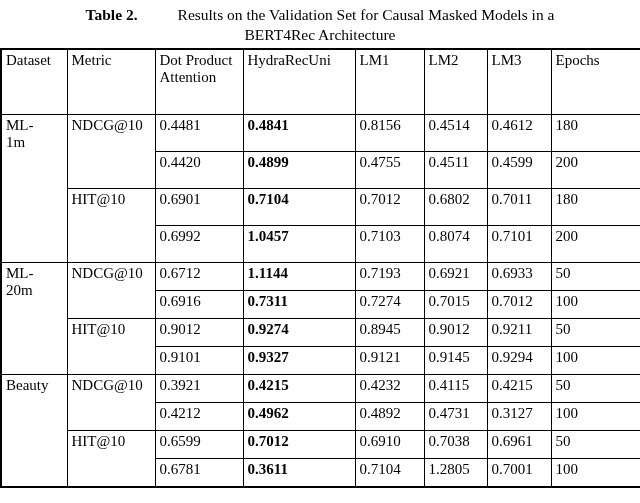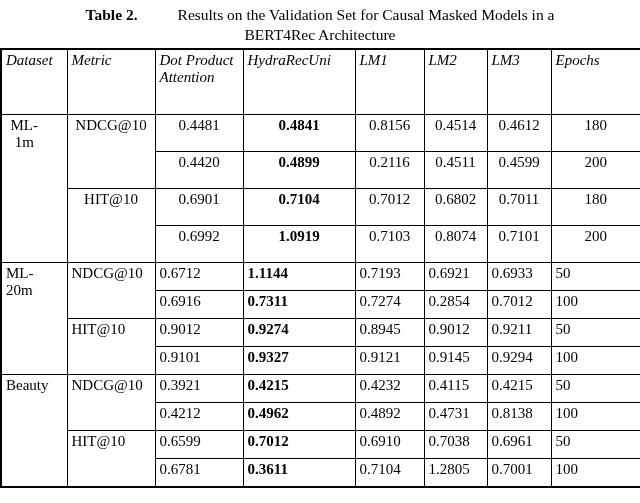--- a/index.html
+++ b/index.html
@@ -35,22 +35,22 @@
   }
   th, td {
     border: 1px solid #000;
     vertical-align: top;
     text-align: left;
     padding: 2px 4px;
     font-size: 15px;
     font-weight: normal;
     overflow: hidden;
   }
-  thead th { height: 60px; font-style: italic; }
-  tr.tall td { height: 32px; text-align: center; }
+  thead th { height: 60px; }
+  tr.tall td { height: 32px; }
   tr.short td { height: 23px; }
   td.bold { font-weight: bold; margin-left: 16px; }
   td.dataset { padding-right: 24px; }
 </style>
 </head>
 <body>
 
 <div class="page">
 
   <div class="caption">
@@ -88,58 +88,58 @@
         <td>0.4481</td>
         <td class="bold">0.4841</td>
         <td>0.8156</td>
         <td>0.4514</td>
         <td>0.4612</td>
         <td>180</td>
       </tr>
       <tr class="tall">
         <td>0.4420</td>
         <td class="bold">0.4899</td>
-        <td>0.2116</td>
+        <td>0.4755</td>
         <td>0.4511</td>
         <td>0.4599</td>
         <td>200</td>
       </tr>
       <tr class="tall">
         <td class="metric" rowspan="2">HIT@10</td>
         <td>0.6901</td>
         <td class="bold">0.7104</td>
         <td>0.7012</td>
         <td>0.6802</td>
         <td>0.7011</td>
         <td>180</td>
       </tr>
       <tr class="tall">
         <td>0.6992</td>
-        <td class="bold">1.0919</td>
+        <td class="bold">1.0457</td>
         <td>0.7103</td>
         <td>0.8074</td>
         <td>0.7101</td>
         <td>200</td>
       </tr>
 
       <tr class="short">
         <td class="dataset" rowspan="4">ML-20m</td>
         <td class="metric" rowspan="2">NDCG@10</td>
         <td>0.6712</td>
         <td class="bold">1.1144</td>
         <td>0.7193</td>
         <td>0.6921</td>
         <td>0.6933</td>
         <td>50</td>
       </tr>
       <tr class="short">
         <td>0.6916</td>
         <td class="bold">0.7311</td>
         <td>0.7274</td>
-        <td>0.2854</td>
+        <td>0.7015</td>
         <td>0.7012</td>
         <td>100</td>
       </tr>
       <tr class="short">
         <td class="metric" rowspan="2">HIT@10</td>
         <td>0.9012</td>
         <td class="bold">0.9274</td>
         <td>0.8945</td>
         <td>0.9012</td>
         <td>0.9211</td>
@@ -162,21 +162,21 @@
         <td>0.4232</td>
         <td>0.4115</td>
         <td>0.4215</td>
         <td>50</td>
       </tr>
       <tr class="short">
         <td>0.4212</td>
         <td class="bold">0.4962</td>
         <td>0.4892</td>
         <td>0.4731</td>
-        <td>0.8138</td>
+        <td>0.3127</td>
         <td>100</td>
       </tr>
       <tr class="short">
         <td class="metric" rowspan="2">HIT@10</td>
         <td>0.6599</td>
         <td class="bold">0.7012</td>
         <td>0.6910</td>
         <td>0.7038</td>
         <td>0.6961</td>
         <td>50</td>

